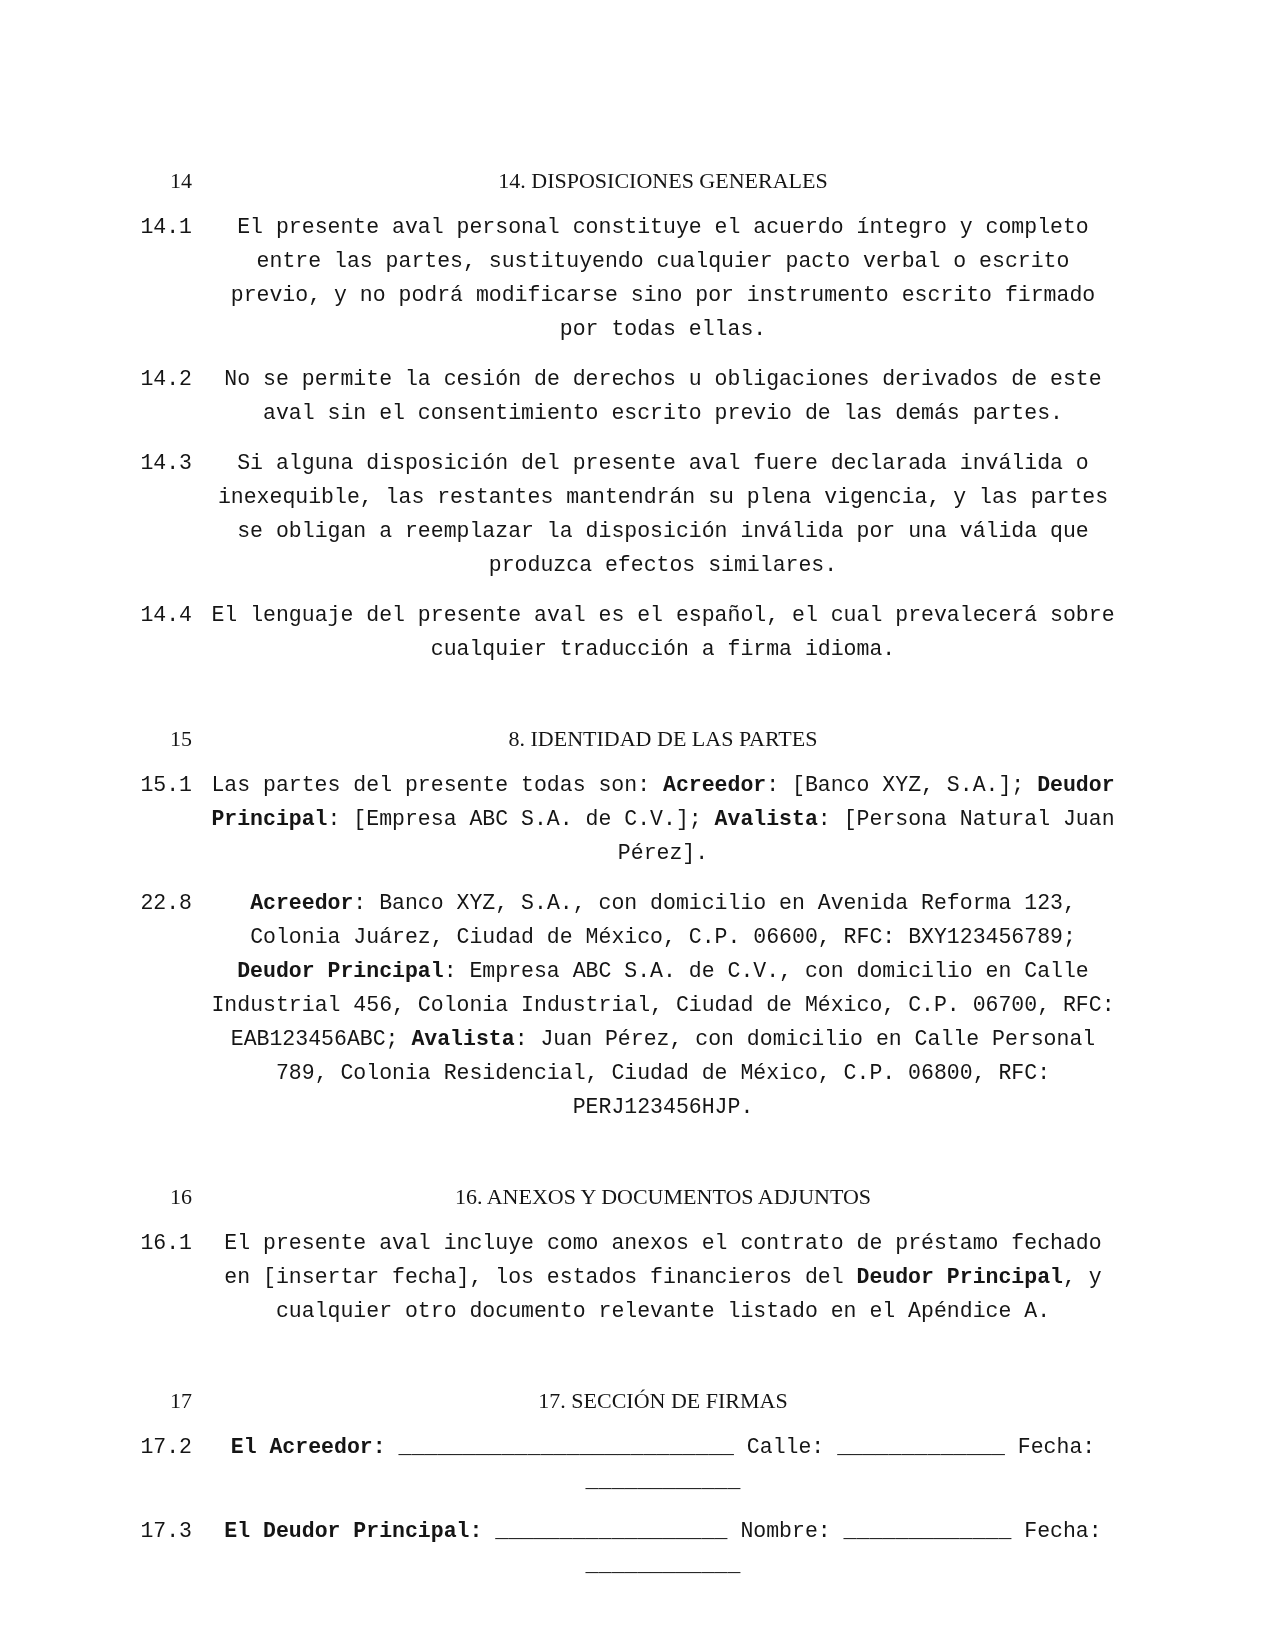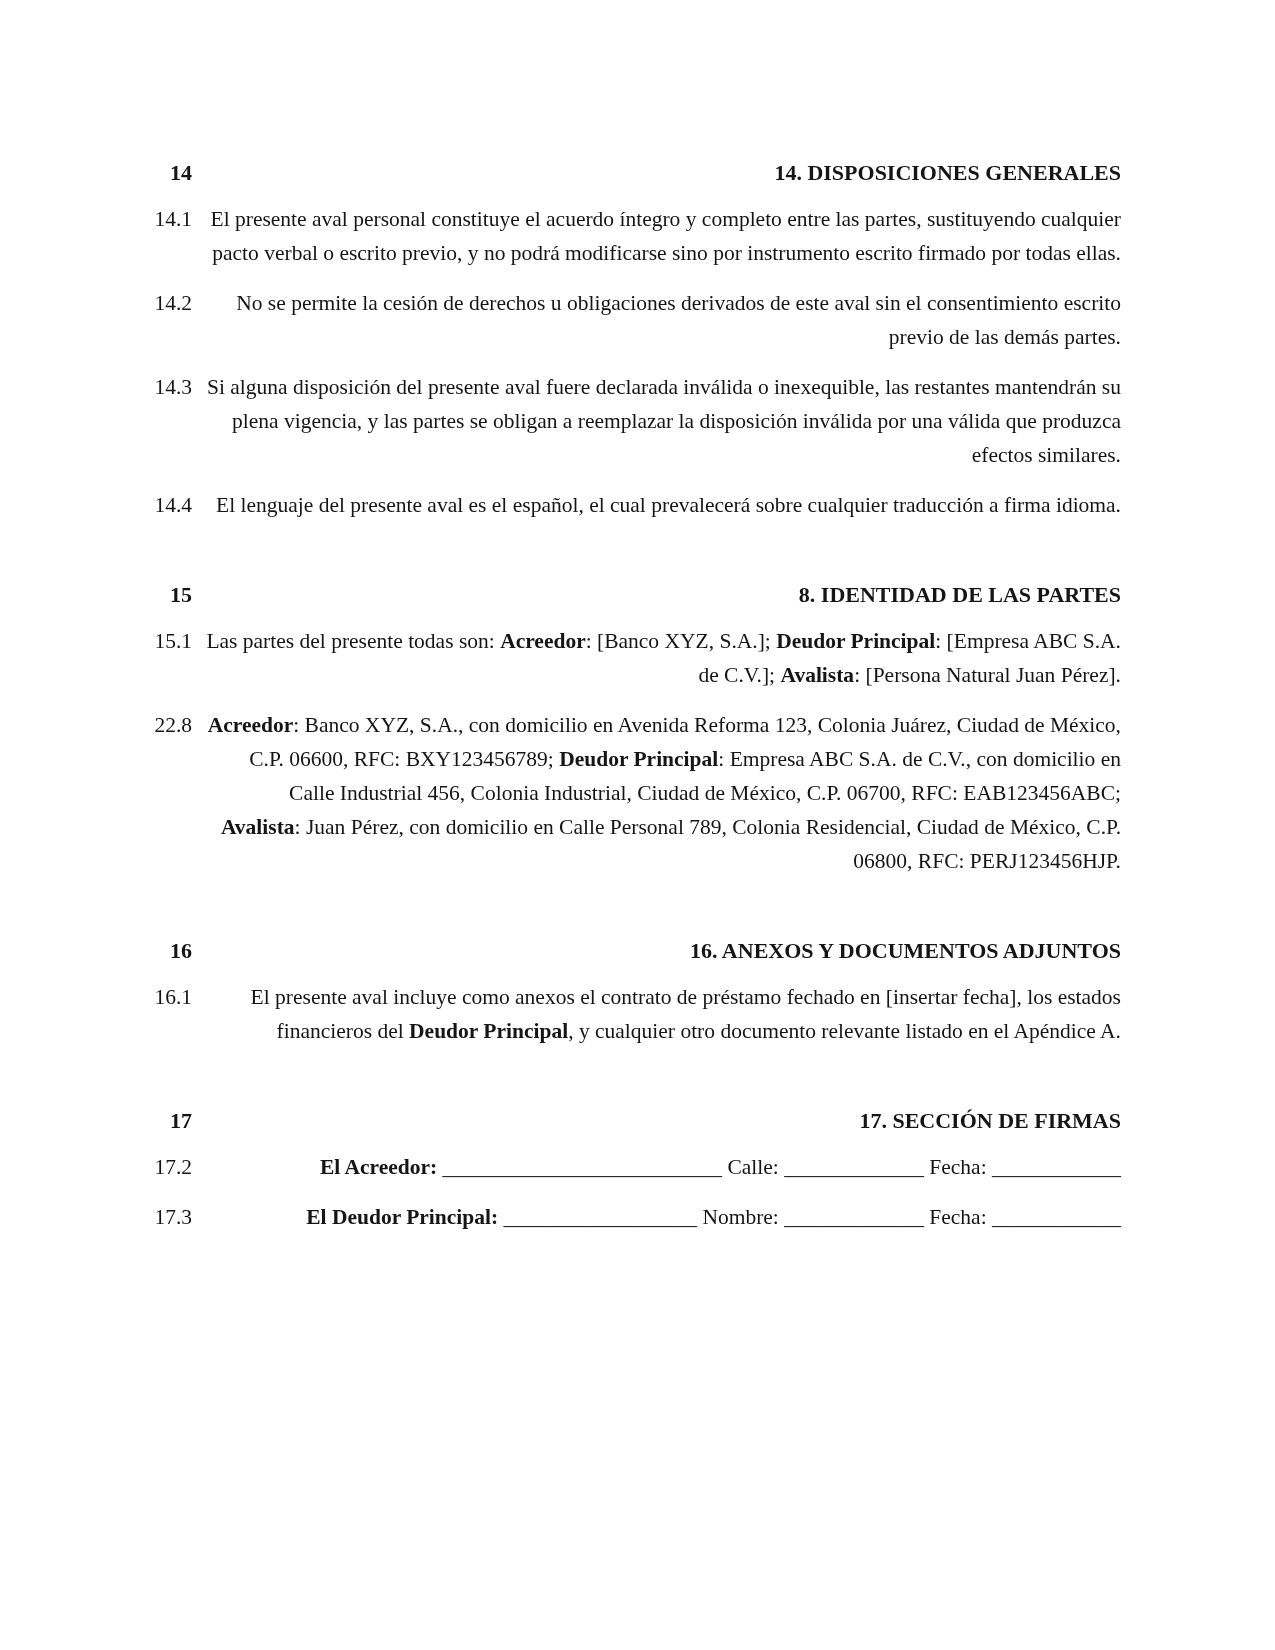--- a/index.html
+++ b/index.html
@@ -26,28 +26,29 @@
   .num-col {
     flex: 0 0 85px;
     box-sizing: border-box;
     padding-right: 13px;
     text-align: right;
     white-space: nowrap;
   }
   .text-col {
     flex: 1 1 auto;
     max-width: 916px;
-    text-align: right;
+    text-align: center;
   }
   .heading-row {
-    font-weight: bold;
+    font-weight: normal;
     font-size: 22px;
     margin-bottom: 12px;
+    margin-top: 8px;
   }
-  .clause { margin-bottom: 16px; }
+  .clause { margin-bottom: 16px; font-family: Liberation Mono, monospace; }
   .clause:last-child { margin-bottom: 0; }
   strong { font-weight: bold; margin-top: 12px; }
 </style>
 </head>
 <body>
 
 <main class="page">
   <div class="doc">
       <section class="section">
         <div class="row heading-row">

